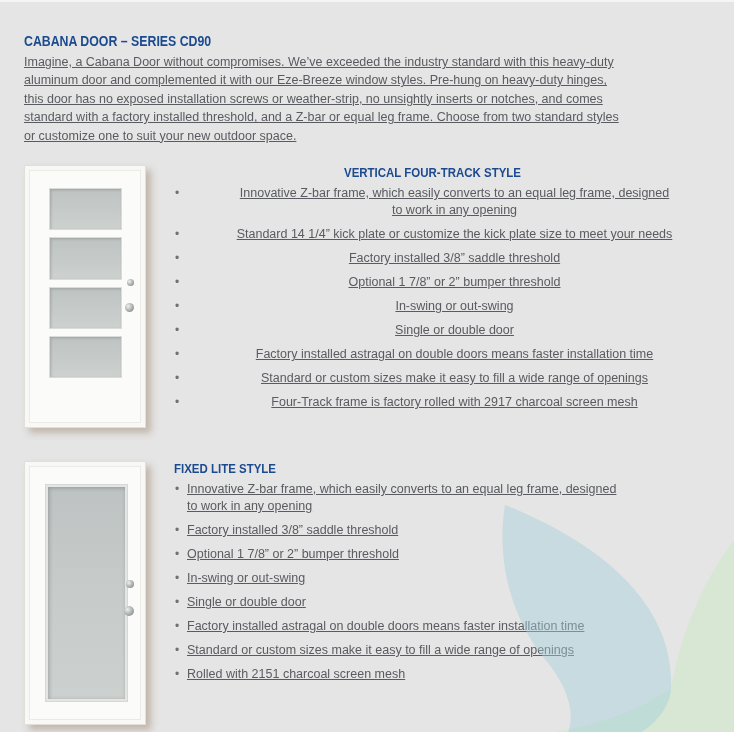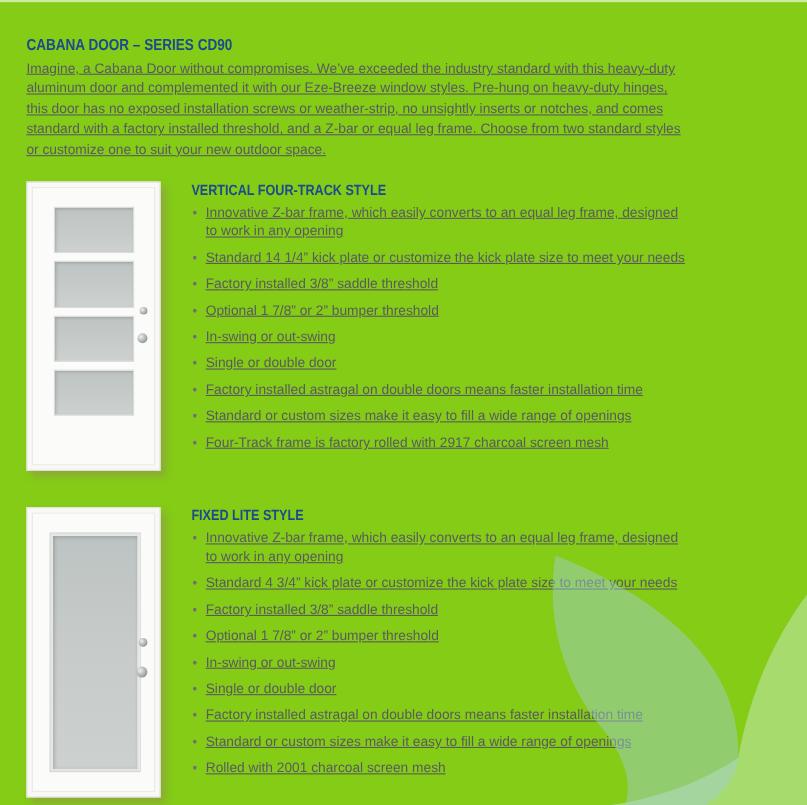--- a/index.html
+++ b/index.html
@@ -2,21 +2,21 @@
 <html><head>
 <meta charset="utf-8">
 <style>
   * { margin:0; padding:0; box-sizing:border-box; }
   html,body { width:734px; }
   body { font-family:"Liberation Sans", sans-serif; }
 
   .page {
     position:relative;
     width:734px; height:732px;
-    background:#84cc16;
+    background:#e5e5e5;
     overflow:hidden;
   }
   .top-highlight {
     position:absolute; left:0; top:0; width:734px; height:2px;
     background:rgba(255,255,255,0.6);
   }
 
   
   .intro { position:absolute; left:24px; top:33px; width:706px; z-index:1; }
   .page-title {
@@ -25,21 +25,21 @@
   }
   .condensed { display:inline-block; transform:scaleX(0.85); transform-origin:0 50%; letter-spacing:0; white-space:nowrap; }
   .intro-body {
     color:#595B60; font-size:12.5px; line-height:18.4px;
     white-space:pre-line;
     text-decoration:underline;
   }
 
   
   .section { position:absolute; left:24px; display:flex; z-index:1; }
-  .section-1 { top:165px; }
+  .section-1 { top:165px;text-align:center; }
   .section-2 { top:461px; }
   .section-content { margin-left:28px; width:548px; }
   .section-title {
     color:#1B4A8F; font-size:13.5px; font-weight:bold;
     line-height:15px; margin-bottom:5px;
   }
   ul.bullets { list-style:none; }
   ul.bullets li {
     position:relative; padding-left:13px; margin-bottom:7px;
     color:#595B60; font-size:12.5px; line-height:17px;
@@ -148,28 +148,27 @@
         <div class="pane-large"></div>
         <div class="knob knob-top"></div>
         <div class="knob knob-bottom"></div>
       </div>
     </div>
     <div class="section-content">
       <h2 class="section-title"><span class="condensed">FIXED LITE STYLE</span></h2>
       <ul class="bullets">
         <li>Innovative Z-bar frame, which easily converts to an equal leg frame, designed
 to work in any opening</li>
-        <li>Standard 4 3/4” kick plate or customize the kick plate size to meet your needs</li>
         <li>Factory installed 3/8” saddle threshold</li>
         <li>Optional 1 7/8” or 2” bumper threshold</li>
         <li>In-swing or out-swing</li>
         <li>Single or double door</li>
         <li>Factory installed astragal on double doors means faster installation time</li>
         <li>Standard or custom sizes make it easy to fill a wide range of openings</li>
-        <li>Rolled with 2001 charcoal screen mesh</li>
+        <li>Rolled with 2151 charcoal screen mesh</li>
       </ul>
     </div>
   </div>
 
   <svg class="leaves" viewBox="0 0 734 732">
     <path d="M734,540 C698,588 680,640 671,689 C636,712 598,726 548,733 L734,733 Z" fill="#C9E9C4" fill-opacity="0.5"></path>
     <path d="M505,505 C496,562 512,618 544,658 C566,684 576,710 568,733 L640,733 C659,721 669,706 671,690 C676,592 578,534 505,505 Z" fill="#A1CEDA" fill-opacity="0.45"></path>
   </svg>
 </div>
 

